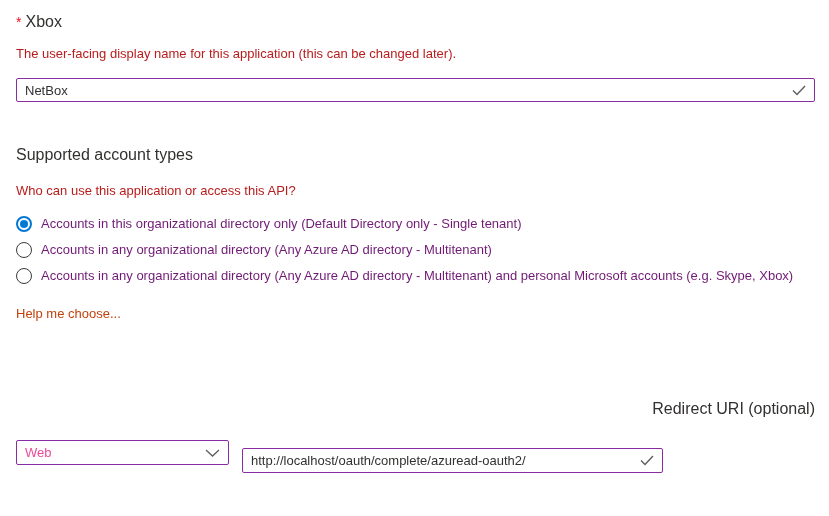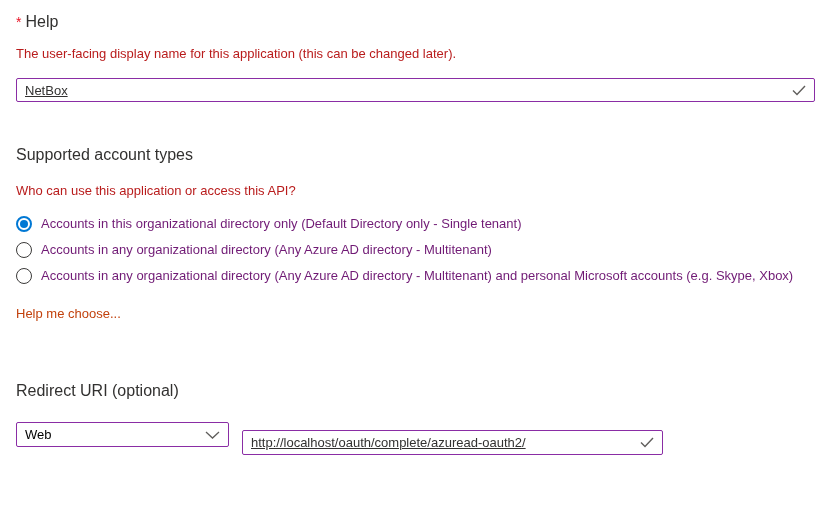--- a/index.html
+++ b/index.html
@@ -30,21 +30,20 @@
   .name-desc { margin-top: 14px; }
   .text-field {
     margin-top: 16px;
     height: 24px;
     border: 1px solid #8A2DA5;
     border-radius: 2px;
     display: flex;
     align-items: center;
     background: #fff;
     padding: 0 8px 0 0;
-    text-decoration: underline;
   }
   .text-field.full { width: 799px; }
   .text-field input {
     flex: 1 1 auto;
     border: none;
     outline: none;
     font-family: "Liberation Sans", "DejaVu Sans", sans-serif;
     font-size: 13px;
     color: #323130;
     padding: 0 8px;
@@ -89,62 +88,62 @@
     display: inline-block;
     margin-top: 17px;
     font-size: 13px;
     line-height: 16px;
     color: #c2410c;
     text-decoration: none;
     cursor: pointer;
   }
 
   
-  .redirect-heading { margin-top: 59px; }
+  .redirect-heading { margin-top: 77px; text-align: right; }
   .redirect-desc {
     margin-top: 11px;
     width: 795px;
     font-size: 13px;
     line-height: 19px;
   }
   .redirect-row {
     margin-top: 13px;
     display: flex;
     align-items: center;
   }
   .platform-select {
     width: 213px;
     height: 25px;
     border: 1px solid #8A2DA5;
     border-radius: 2px;
     display: flex;
     align-items: center;
     padding: 0 8px;
     font-size: 13px;
-    color: #000000;
+    color: #ec4899;
     cursor: pointer;
     background: #fff;
   }
   .platform-select .select-value { flex: 1 1 auto; }
   .uri-field {
     margin-top: 16px;
     margin-left: 13px;
     width: 421px;
     height: 25px;
   }
   svg { display: block; }
 </style>
 </head>
 <body>
 
 <div class="page">
 
   
   <div class="name-label-row section-heading">
-    <span class="required-marker">*</span><span>Help</span>
+    <span class="required-marker">*</span><span>Xbox</span>
   </div>
   <div class="name-desc body-text">The user-facing display name for this application (this can be changed later).</div>
 
   <div class="text-field full">
     <input type="text" value="NetBox" style="">
     <span class="field-icon">
       <svg width="14" height="11" viewBox="0 0 14 11">
         <path d="M1 5.5 L5 9.5 L13 1" fill="none" stroke="#605e5c" stroke-width="1.4"></path>
       </svg>
     </span>

